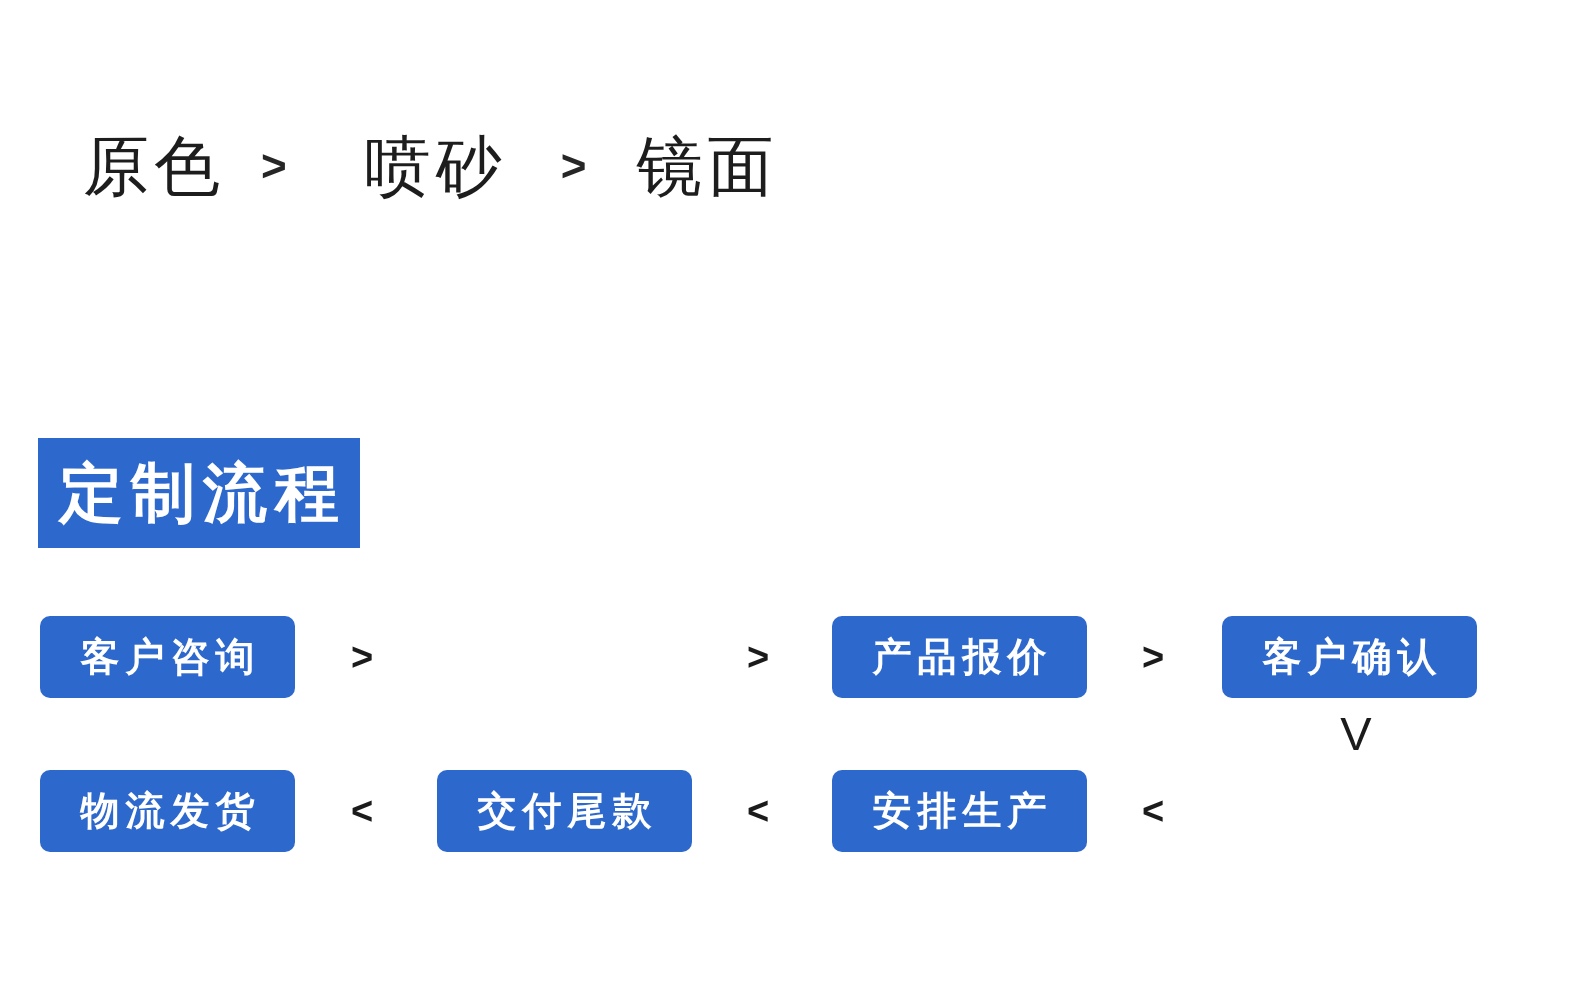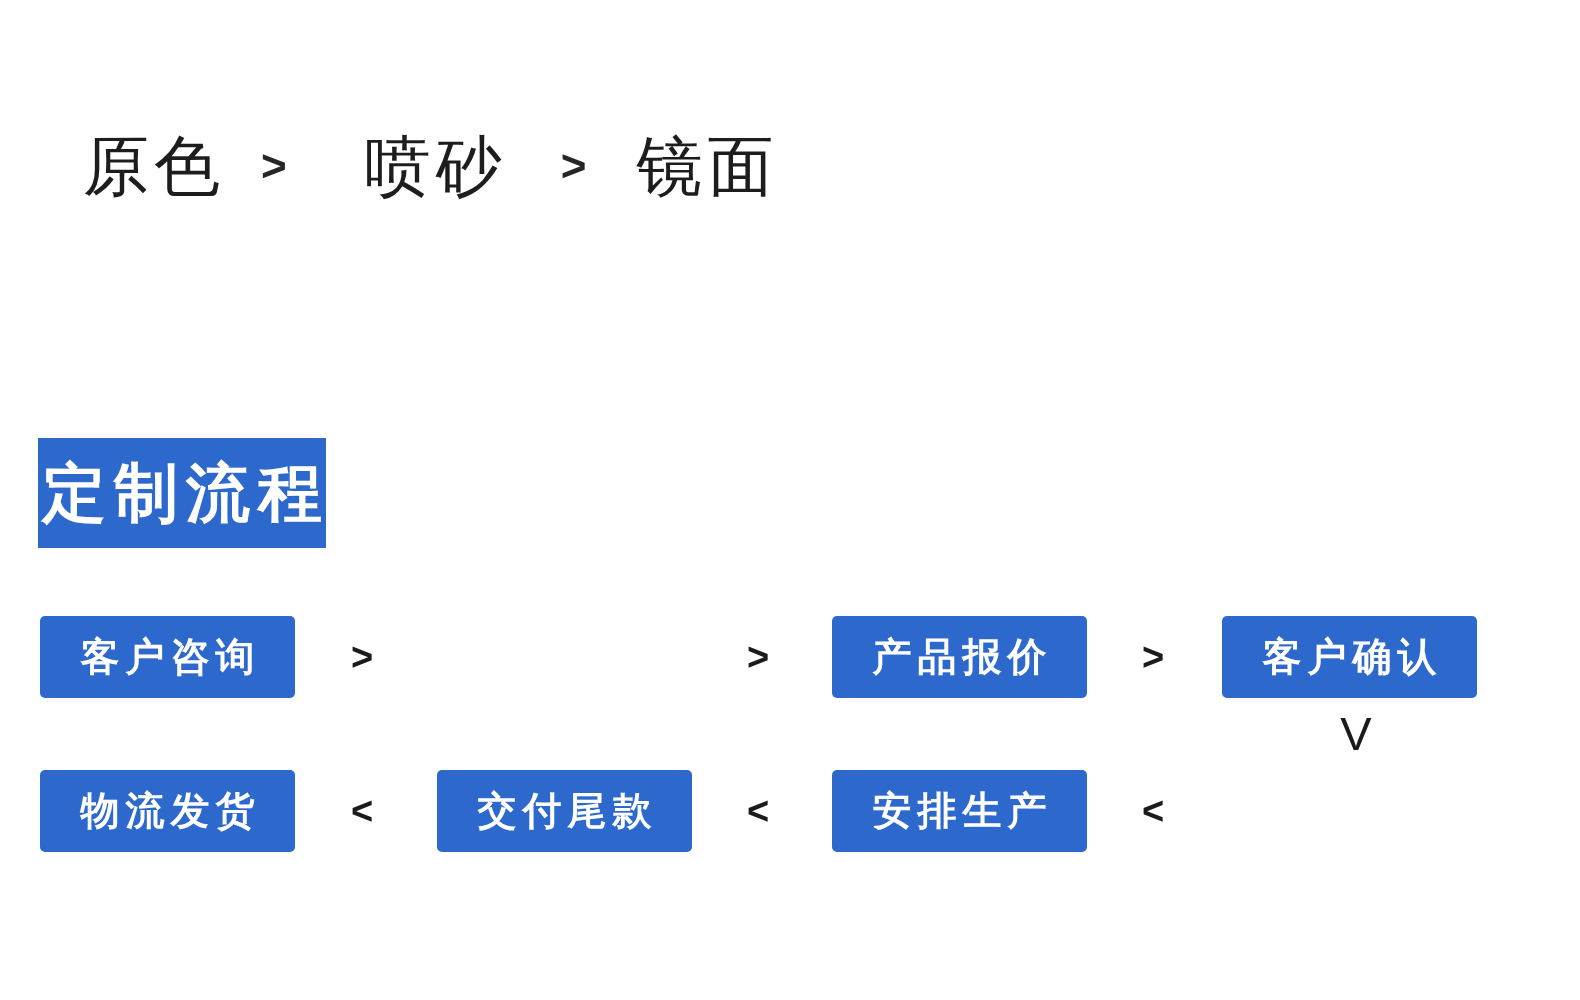--- a/index.html
+++ b/index.html
@@ -38,42 +38,42 @@
     filter: blur(0.6px);
   }
   .finish-sep.g1 { margin: 0 78px 0 36px; }
   .finish-sep.g2 { margin: 0 50px 0 54px; }
 
   
   .section-header {
     position: absolute;
     left: 38px;
     top: 438px;
-    width: 288px;
+    width: 322px;
     height: 110px;
     background: var(--accent-blue, #2d68cc);
     color: #ffffff;
     display: flex;
     align-items: center;
     justify-content: center;
     font-size: 64px;
     font-weight: 700;
     letter-spacing: 8px;
     padding-left: 8px;
     box-sizing: border-box;
     white-space: nowrap;
   }
 
   
   .step {
     position: absolute;
     width: 255px;
     height: 82px;
     background: var(--accent-blue, #2d68cc);
-    border-radius: 5px;
+    border-radius: 10px;
     color: var(--box-text, #ffffff);
     display: flex;
     align-items: center;
     justify-content: center;
     font-size: 39px;
     font-weight: 700;
     letter-spacing: 6px;
     padding-left: 6px;
     box-sizing: border-box;
     white-space: nowrap;

